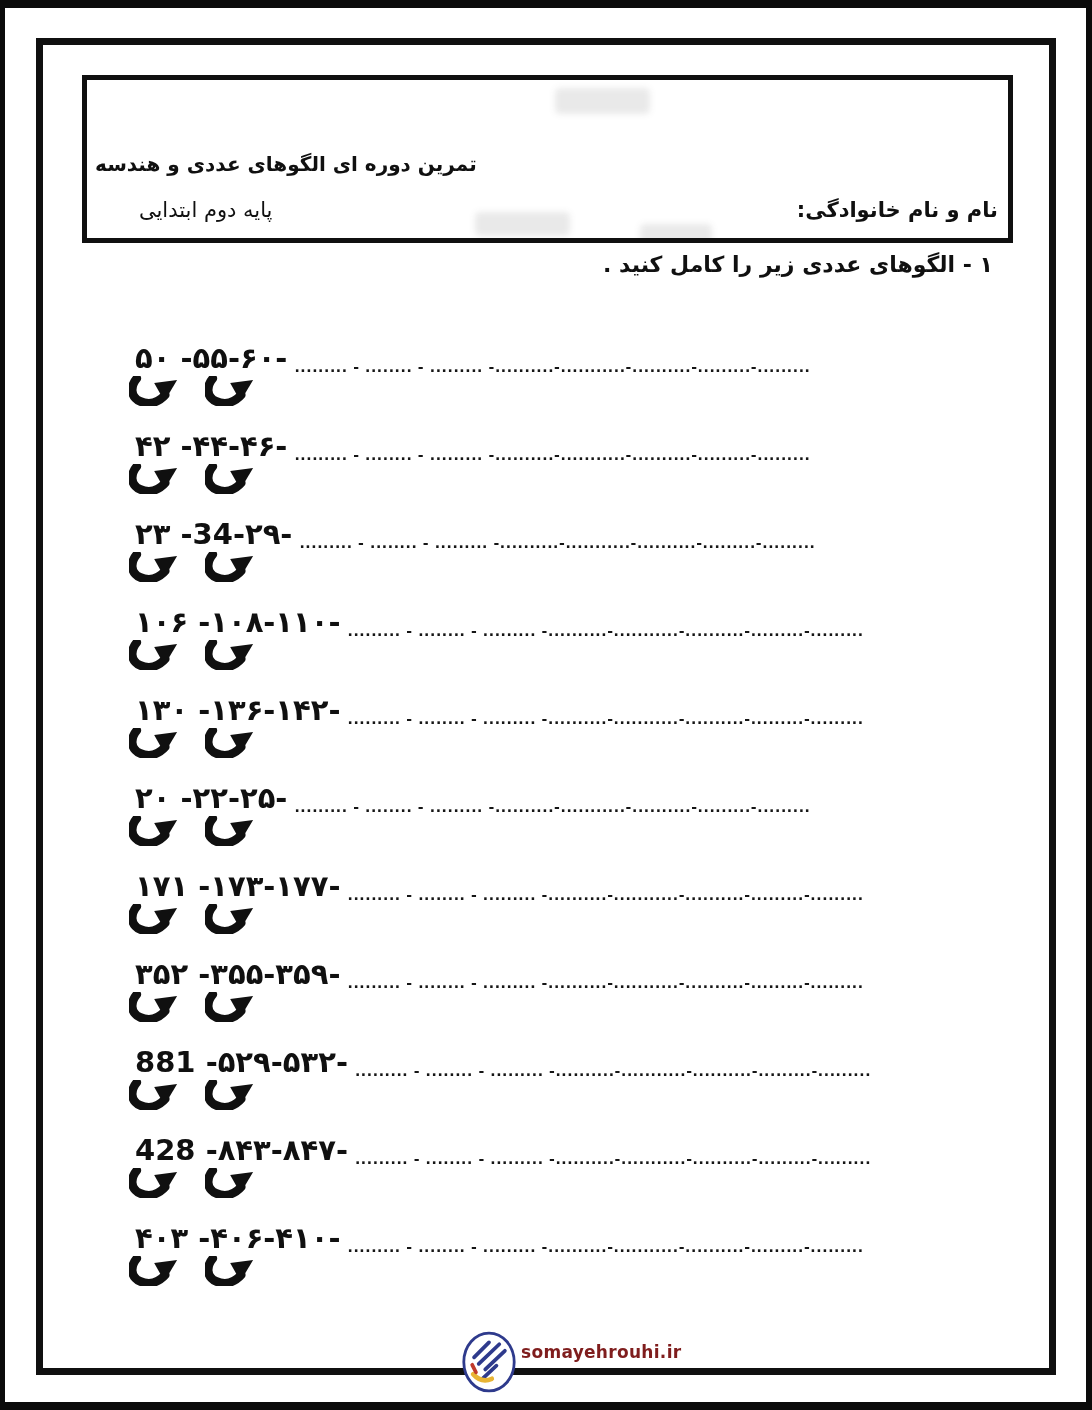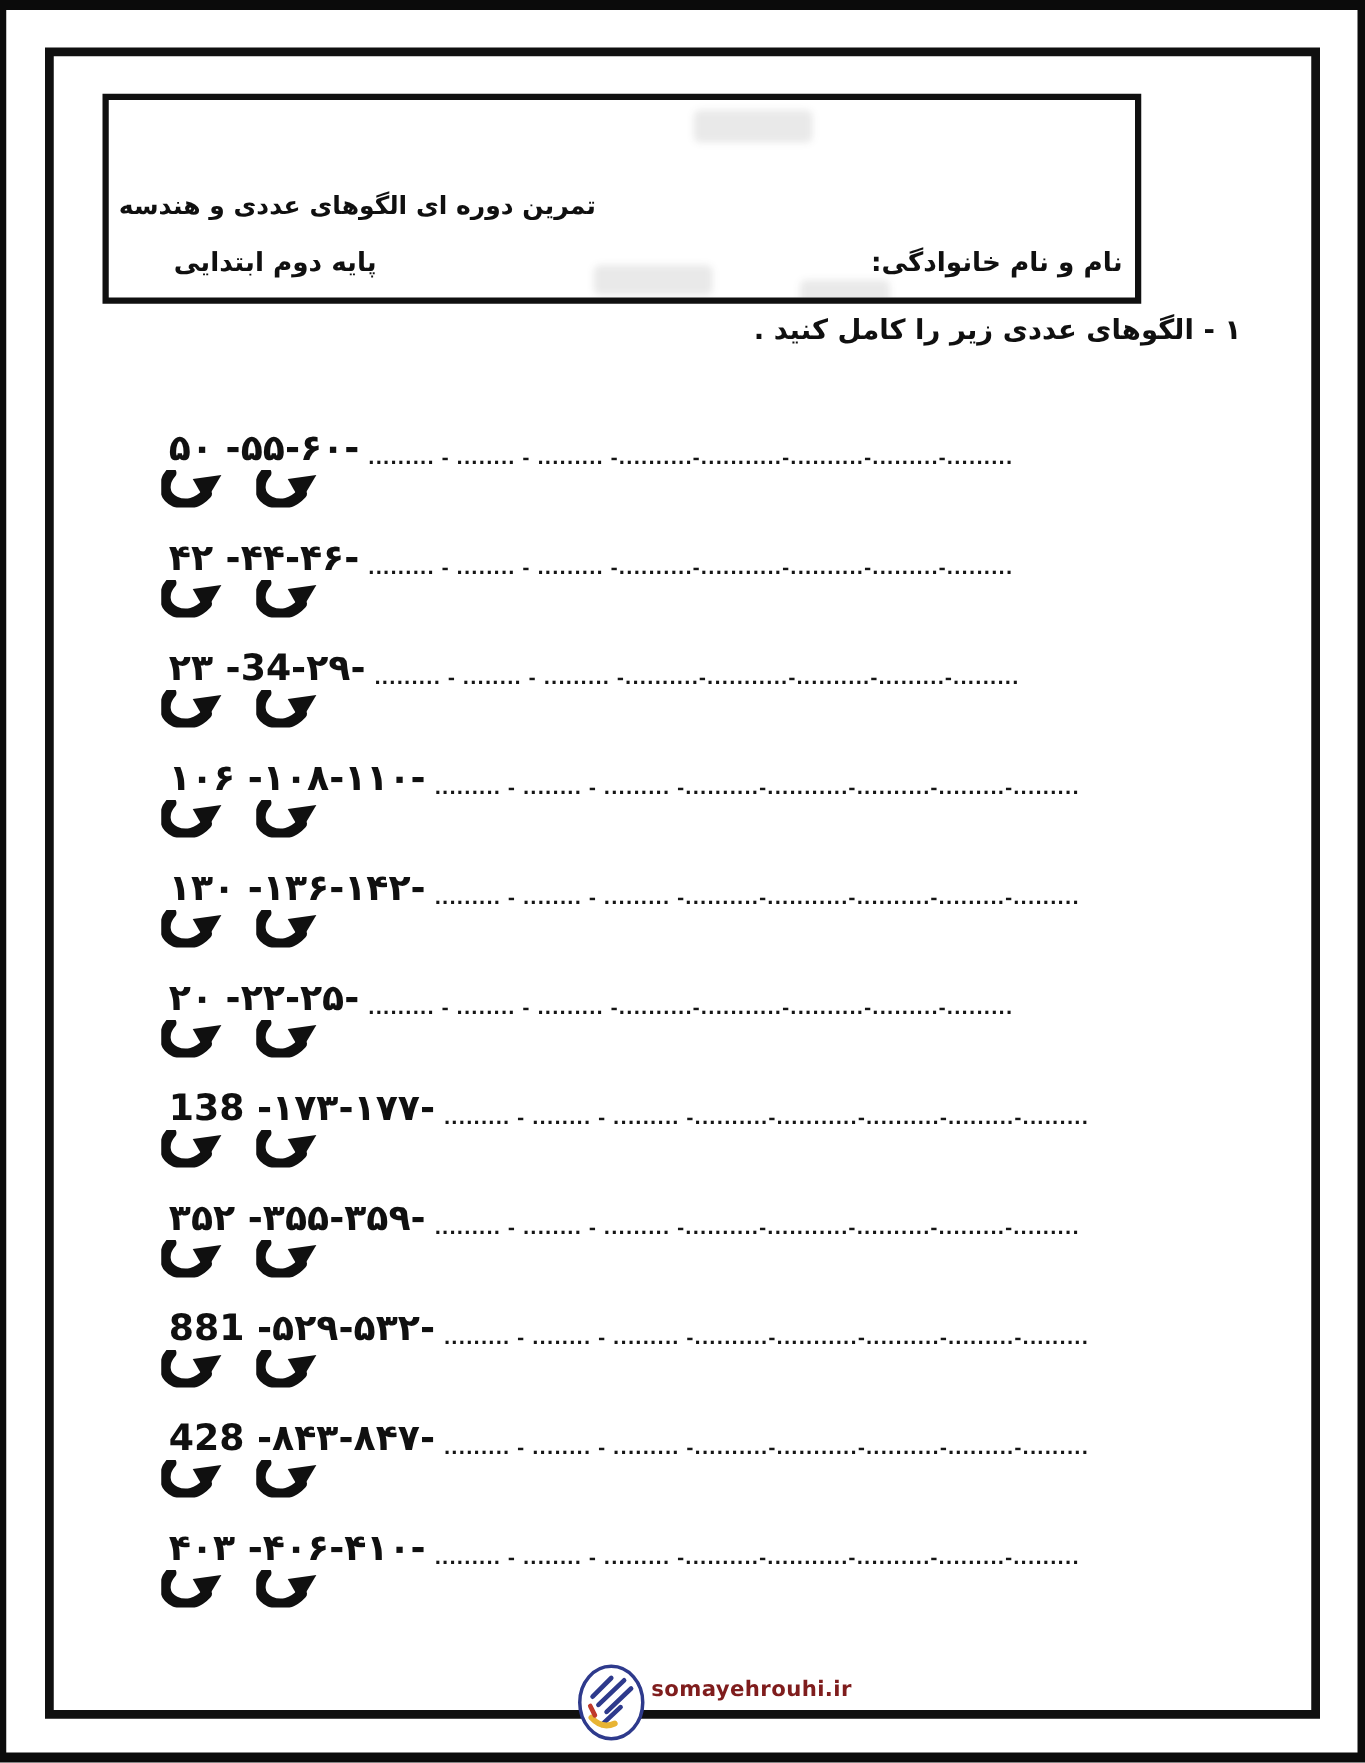--- a/index.html
+++ b/index.html
@@ -17,33 +17,33 @@
     background:#ffffff;
   }
   .frame {
     position:absolute; left:31px; top:30px;
     width:1020px; height:1337px;
     border:7px solid #101010;
     box-sizing:border-box;
   }
   .header-box {
     position:absolute; left:39px; top:30px;
-    width:831px; height:168px;
+    width:931px; height:168px;
     border:5px solid #101010;
     box-sizing:border-box;
     overflow:hidden;
   }
   .hdr-title {
     position:absolute; left:8px; top:72px;
     font-size:20px; font-weight:bold;
     direction:rtl; white-space:nowrap;
   }
   .hdr-grade {
     position:absolute; left:52px; top:118px;
-    font-size:21px; font-weight:bold;
+    font-size:21px; font-weight:normal;
     direction:rtl; white-space:nowrap;
   }
   .hdr-name {
     position:absolute; right:10px; top:118px;
     font-size:21px; font-weight:bold;
     direction:rtl; white-space:nowrap;
   }
   .smudge {
     position:absolute;
     background:rgba(40,40,40,0.10);
@@ -203,21 +203,21 @@
               <use href="#swoosh"></use>
             </svg>
           <svg class="arrow" viewBox="0 0 64 38">
               <use href="#swoosh"></use>
             </svg>
         </div>
       </div>
 
       <div class="prow">
         <div class="pline">
-          <span class="nums">138 -۱۷۳-۱۷۷-</span>
+          <span class="nums">۱۷۱ -۱۷۳-۱۷۷-</span>
           <span class="dots">......... - ........ - ......... -..........-...........-..........-.........-.........</span>
         </div>
         <div class="arrows">
           <svg class="arrow" viewBox="0 0 64 38">
               <use href="#swoosh"></use>
             </svg>
           <svg class="arrow" viewBox="0 0 64 38">
               <use href="#swoosh"></use>
             </svg>
         </div>

